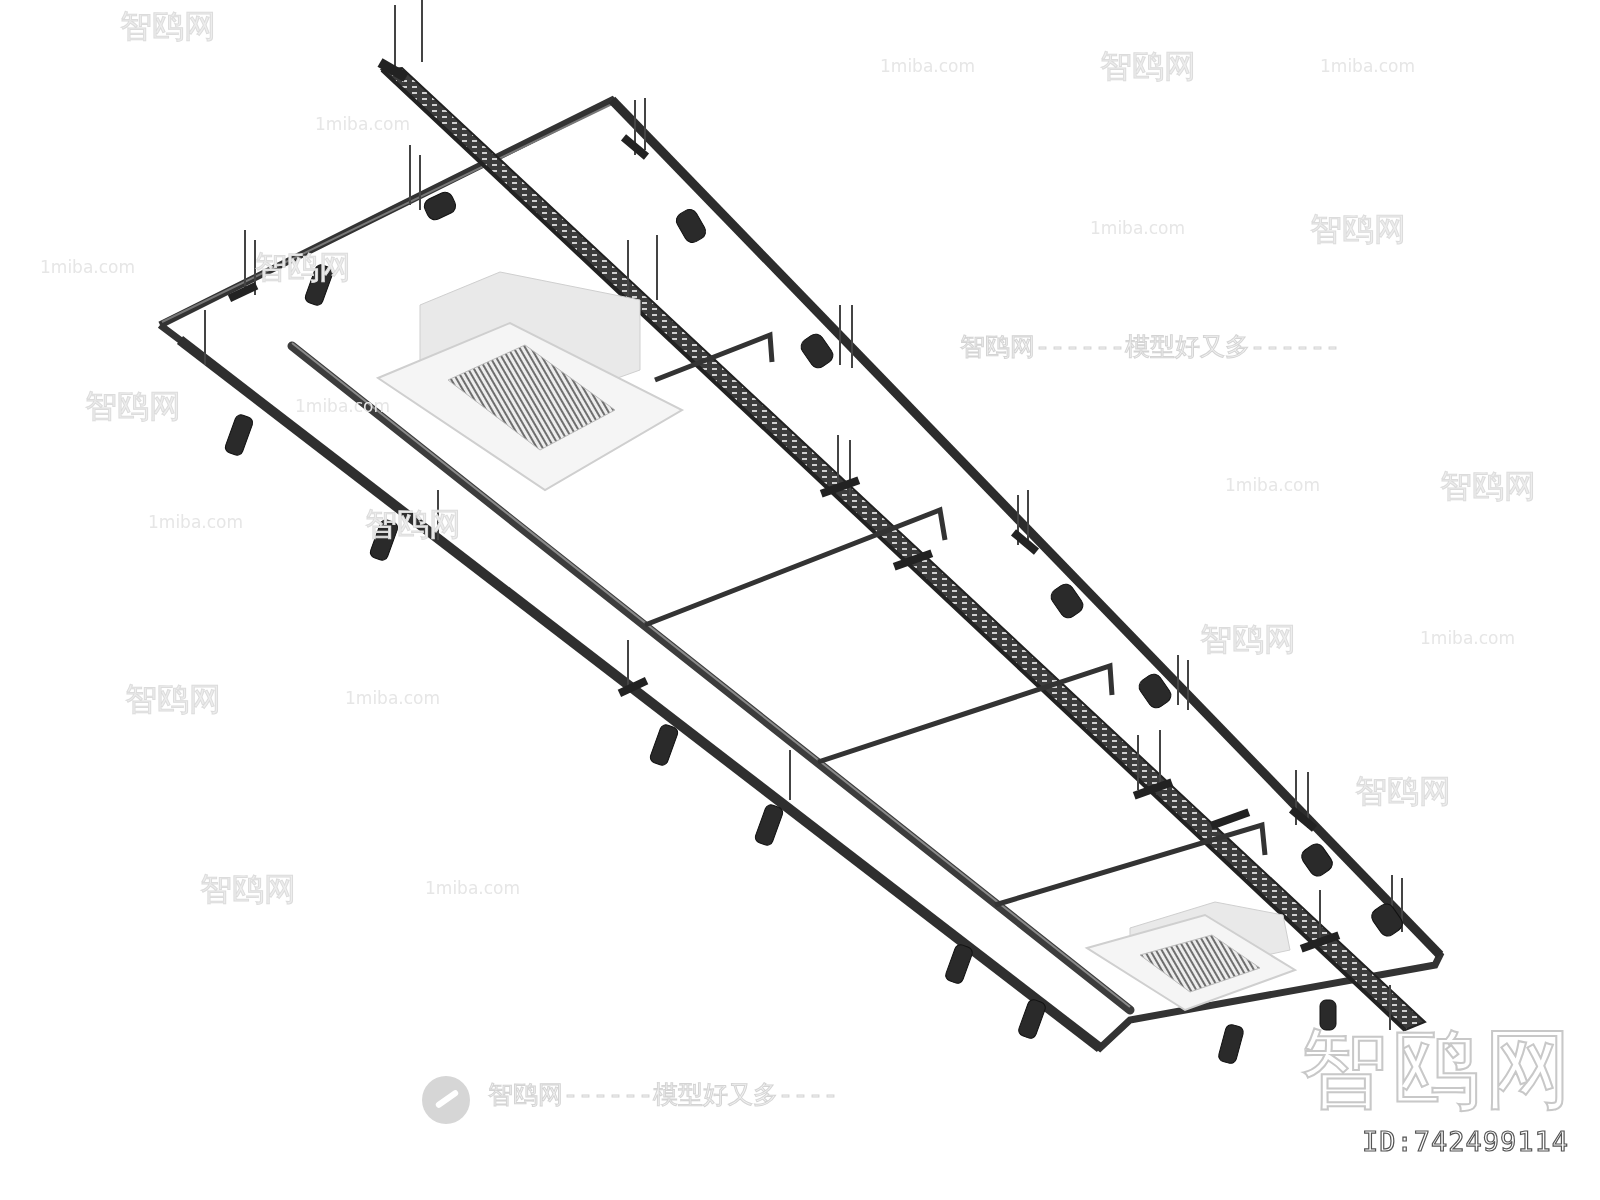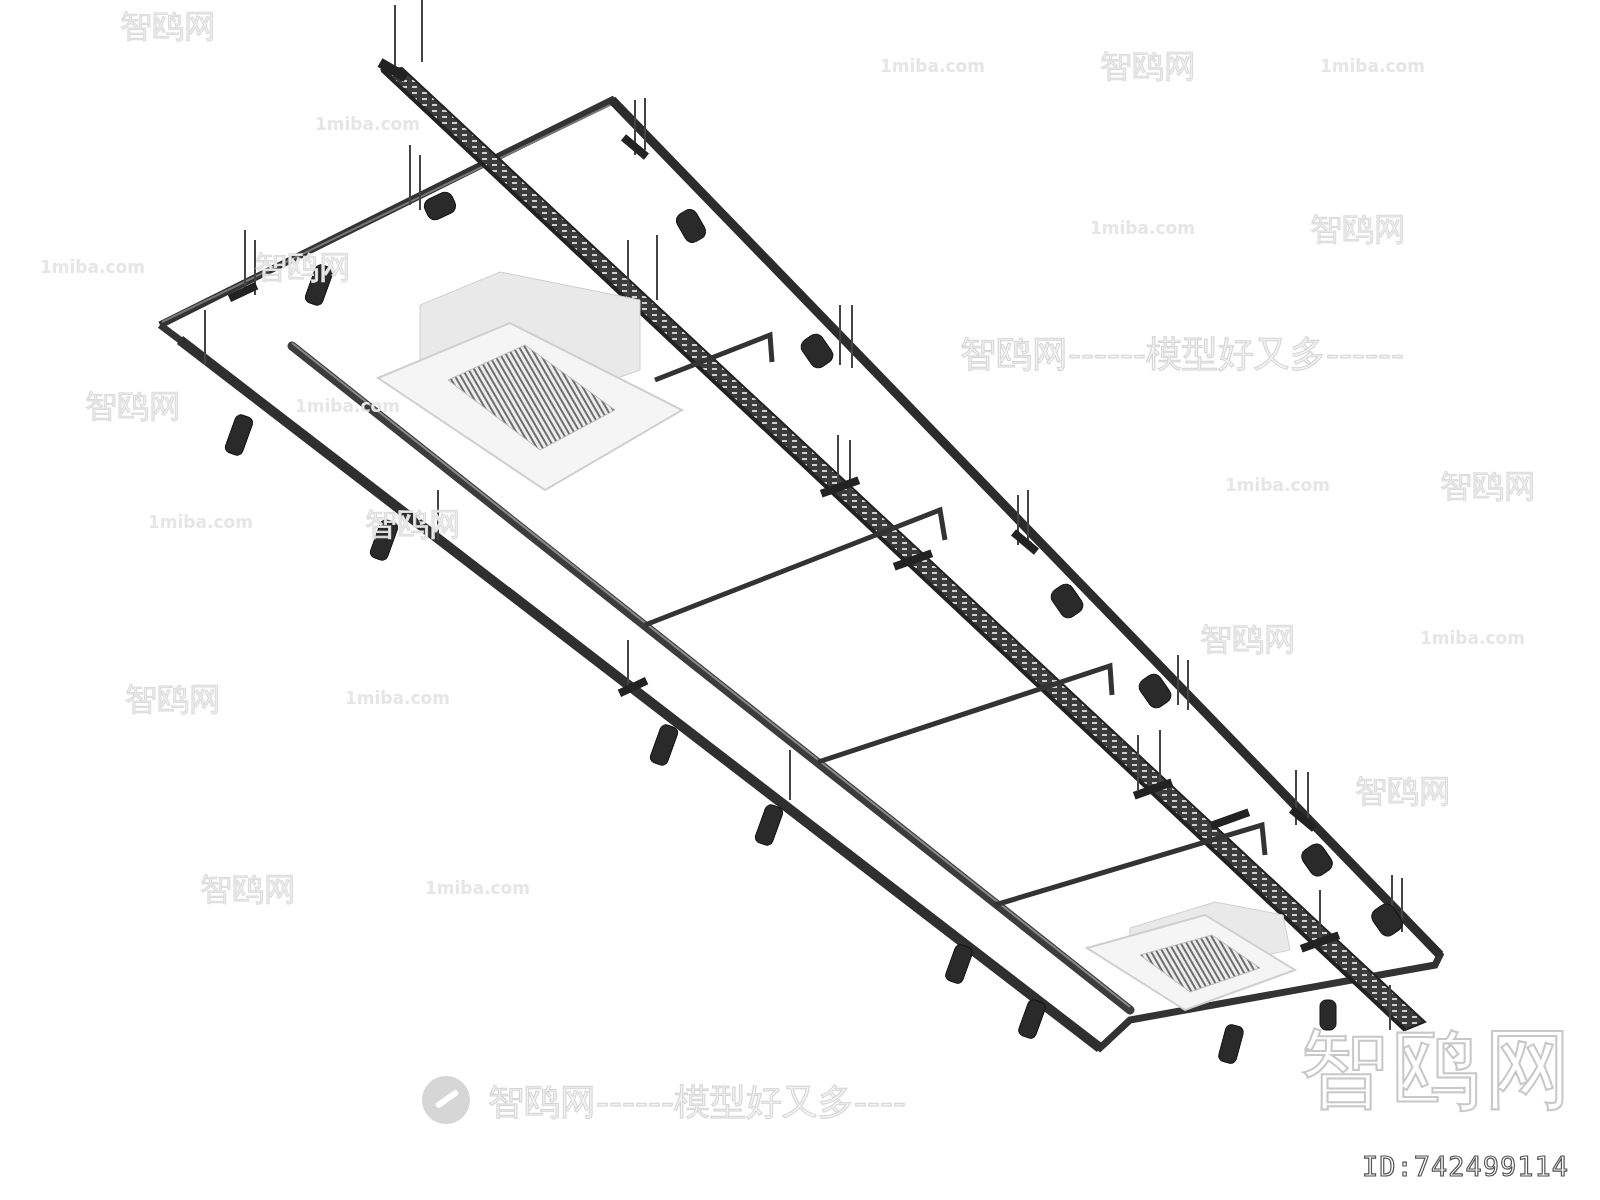--- a/index.html
+++ b/index.html
@@ -1,23 +1,23 @@
 <!DOCTYPE html>
 <html><head>
 <meta charset="utf-8">
 <style>
   html,body{margin:0;padding:0;background:#ffffff;}
   body{width:1600px;height:1200px;overflow:hidden;position:relative;font-family:"DejaVu Sans",sans-serif;}
   #scene{position:absolute;left:0;top:0;width:1600px;height:1200px;}
   .wm{position:absolute;color:#e2e2e2;white-space:nowrap;font-family:"DejaVu Sans",sans-serif;}
-  .wm.small{font-size:17px;font-weight:bold;color:#e6e6e6;}
+  .wm.small{font-size:17px;font-weight:normal;color:#e6e6e6;}
   .wm.cn{font-size:32px;color:#ededed;-webkit-text-stroke:1px #dcdcdc;}
-  .wm.big{font-size:36px;color:#f3f3f3;-webkit-text-stroke:1px #d4d4d4;}
+  .wm.big{font-size:25px;color:#f3f3f3;font-family:Liberation Mono, monospace;-webkit-text-stroke:1px #d4d4d4;}
   .wm.huge{font-size:88px;color:#ffffff;-webkit-text-stroke:2px #c8c8c8;letter-spacing:4px;}
-  .wm.id{font-size:27px;color:#ffffff;-webkit-text-stroke:1.2px #555;letter-spacing:1px;font-family:"DejaVu Sans Mono",monospace;margin-top:25px;}
+  .wm.id{font-size:27px;color:#ffffff;-webkit-text-stroke:1.2px #555;letter-spacing:1px;font-family:"DejaVu Sans Mono",monospace;}
   .logo{position:absolute;width:48px;height:48px;border-radius:50%;background:#d6d6d6;}
   .logo::after{content:"";position:absolute;left:12px;top:20px;width:26px;height:6px;background:#fff;transform:rotate(-35deg);border-radius:3px;}
 </style>
 </head>
 <body>
 
 <svg id="scene" viewBox="0 0 1600 1200" xmlns="http://www.w3.org/2000/svg">
   <defs>
     <pattern id="perf" width="10" height="6" patternUnits="userSpaceOnUse">
       <rect width="10" height="6" fill="#3b3b3b"></rect>

